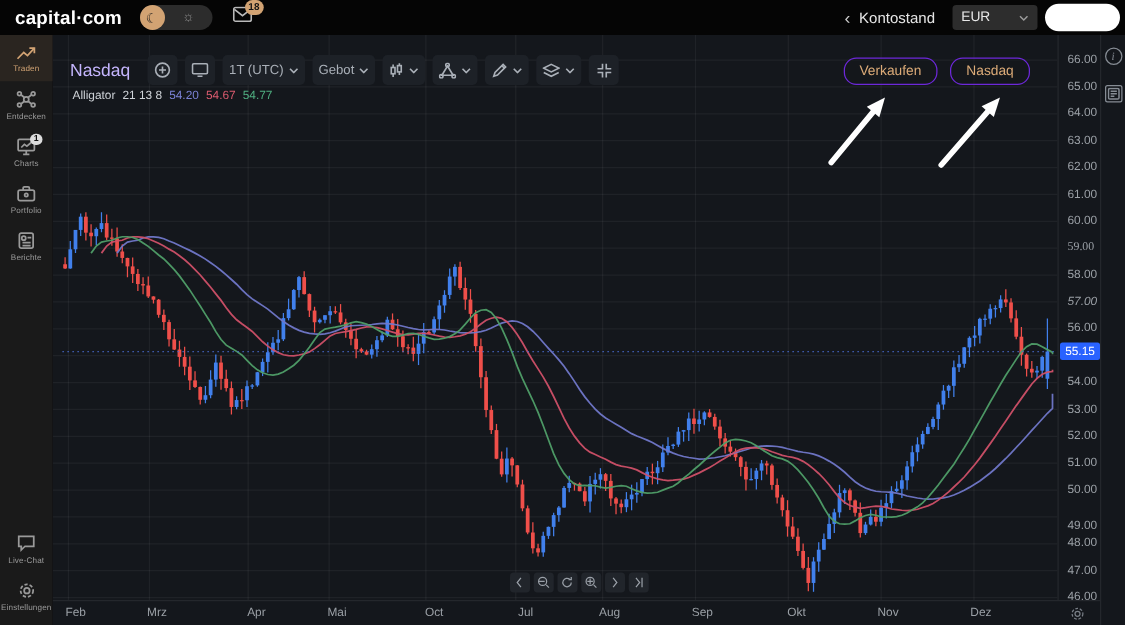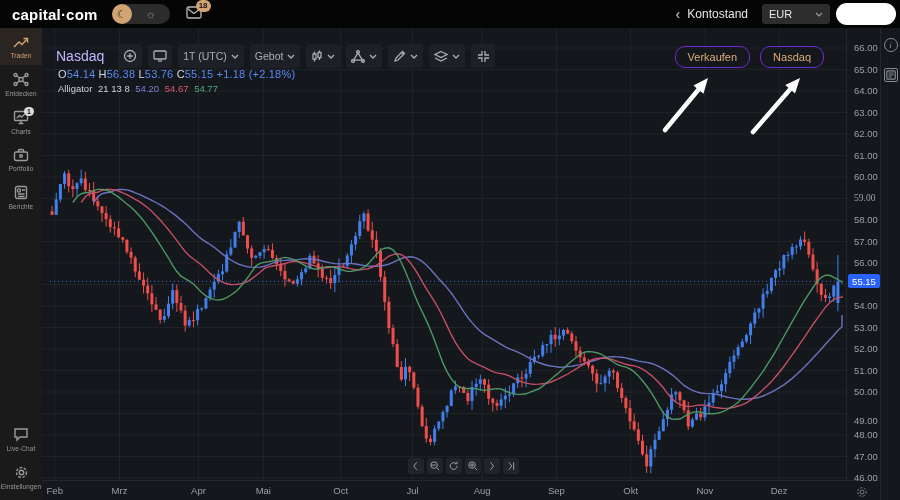--- a/index.html
+++ b/index.html
@@ -70,21 +70,21 @@
 
   
   .y-axis { position:absolute; left:804px; top:0; width:34px; height:452px;
     border-left:1px solid rgba(255,255,255,.07); cursor:ns-resize; }
   .ylab { position:absolute; left:7px; font-size:9.5px; color:#9ba0a6; }
   .price-badge { position:absolute; left:1px; width:32px; height:14px; background:#2962ff;
     border-radius:2px; color:#fff; font-size:9.5px; display:flex; align-items:center;
     justify-content:center; z-index:5; }
   .x-axis { position:absolute; left:0; top:452px; width:838px; height:20px;
     border-top:1px solid rgba(255,255,255,.07); cursor:ew-resize; }
-  .xlab { position:absolute; top:4px; width:28px; text-align:center; font-size:9.5px; color:#9ba0a6; }
+  .xlab { position:absolute; top:4px; width:28px; text-align:right; font-size:9.5px; color:#9ba0a6; }
   .axis-gear { position:absolute; left:814px; top:456px; color:#787e86; }
   .axis-gear svg { stroke:#787e86; fill:none; }
 
   
   .right-rail { position:absolute; left:838px; top:0; width:20px; height:472px;
     border-left:1px solid rgba(255,255,255,.07); display:flex; flex-direction:column;
     align-items:center; padding-top:10px; gap:16px; }
   .rail-icon { width:14px; height:14px; border-radius:50%; border:1px solid #868c94; color:#868c94;
     font-size:9px; display:flex; align-items:center; justify-content:center; cursor:pointer;
     font-family:"Liberation Serif", serif; font-style:italic; }
@@ -685,48 +685,40 @@
         </svg>
       </div>
     </div>
 
     <div class="trade-buttons">
       <div class="trade-btn">Verkaufen</div>
       <div class="trade-btn">Nasdaq</div>
     </div>
 
     <div class="legend">
-      <div class="ohlc-row">
-        <span>O</span><span class="v">54.14</span>
-        <span>H</span><span class="v">56.38</span>
-        <span>L</span><span class="v">53.76</span>
-        <span>C</span><span class="v">55.15</span>
-        <span class="v">+1.18</span>
-        <span class="v">(+2.18%)</span>
-      </div>
       <div class="alligator-row">
         <span>Alligator</span>
         <span>21 13 8</span>
         <span class="jaw">54.20</span>
         <span class="teeth">54.67</span>
         <span class="lips">54.77</span>
       </div>
     </div>
 
     <div class="y-axis" id="y-axis">
         <div class="ylab" style="top: 14px;">66.00</div>
         <div class="ylab" style="top: 35.5px;">65.00</div>
         <div class="ylab" style="top: 57px;">64.00</div>
         <div class="ylab" style="top: 78.5px;">63.00</div>
         <div class="ylab" style="top: 100px;">62.00</div>
         <div class="ylab" style="top: 121.5px;">61.00</div>
         <div class="ylab" style="top: 143px;">60.00</div>
         <div class="ylab" style="top: 164.5px; font-family: Liberation Serif, serif;">59.00</div>
         <div class="ylab" style="top: 186px;">58.00</div>
-        <div class="ylab" style="top: 207.5px;">57.00</div>
+        <div class="ylab" style="top: 207.5px; font-style: italic;">57.00</div>
         <div class="ylab" style="top: 229px;">56.00</div>
         <div class="ylab" style="top: 250.5px;">55.00</div>
         <div class="ylab" style="top: 272px;">54.00</div>
         <div class="ylab" style="top: 293.5px;">53.00</div>
         <div class="ylab" style="top: 315px;">52.00</div>
         <div class="ylab" style="top: 336.5px;">51.00</div>
         <div class="ylab" style="top: 358px;">50.00</div>
         <div class="ylab" style="top: 387px;">49.00</div>
         <div class="ylab" style="top: 401px; text-align: center;">48.00</div>
         <div class="ylab" style="top: 422.5px;">47.00</div>

